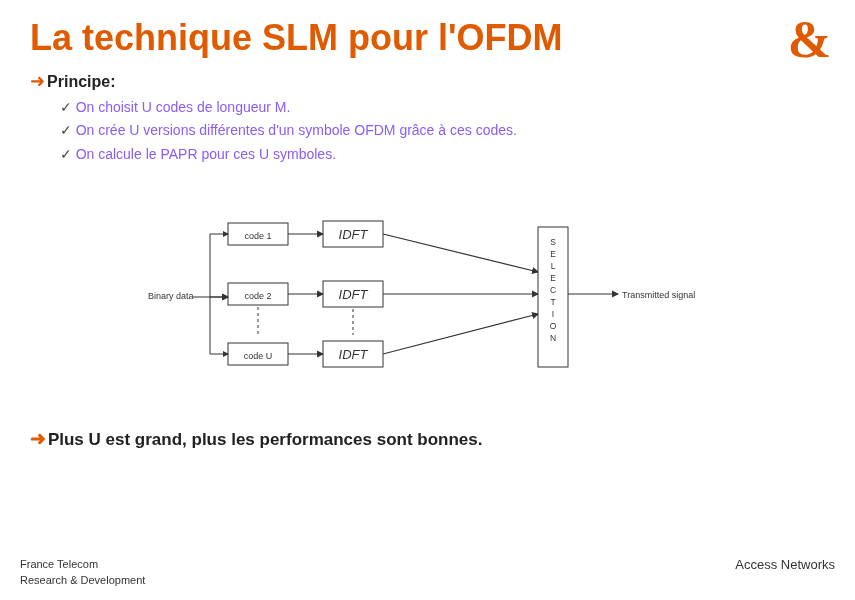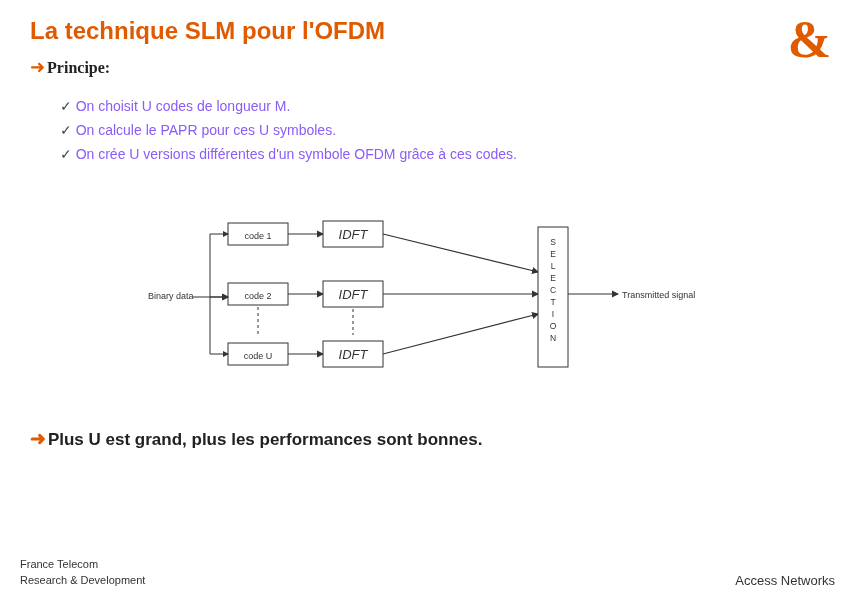--- a/index.html
+++ b/index.html
@@ -14,36 +14,35 @@
 
     .slide {
       width: 855px;
       height: 600px;
       background: #fff;
       position: relative;
       padding: 18px 30px 10px 30px;
     }
 
     .title {
-      font-size: 24px;
+      font-size: 36px;
       font-weight: bold;
       color: #e05a00;
       margin-bottom: 12px;
       line-height: 1.1;
     }
 
     .principe-section {
       margin-bottom: 10px;
     }
 
     .principe-label {
       font-size: 16px;
       color: #222;
-      margin-bottom: 17px;
-      font-family: Liberation Serif, serif;
+      margin-bottom: 4px;
     }
 
     .principe-label .arrow {
       color: #e05a00;
       font-size: 18px;
       margin-right: 2px;
     }
 
     .principe-label strong {
       font-weight: bold;
@@ -91,21 +90,21 @@
       margin-right: 2px;
     }
 
     .footer {
       position: absolute;
       bottom: 12px;
       left: 0;
       right: 0;
       display: flex;
       justify-content: space-between;
-      align-items: flex-end;
+      align-items: flex-start;
       padding: 0 20px;
     }
 
     .footer-left {
       font-size: 11px;
       color: #333;
       line-height: 1.4;
     }
 
     .footer-center {
@@ -142,22 +141,22 @@
   <div class="logo-ampersand">&amp;</div>
 
   <div class="title">La technique SLM pour l'OFDM</div>
 
   <div class="principe-section">
     <div class="principe-label">
       <span class="arrow">➜</span><strong>Principe:</strong>
     </div>
     <ul class="bullet-list">
       <li>On choisit U  codes de longueur M.</li>
+      <li>On crée U versions différentes d'un symbole OFDM grâce à ces codes.</li>
       <li>On calcule le PAPR pour ces U symboles.</li>
-      <li>On crée U versions différentes d'un symbole OFDM grâce à ces codes.</li>
     </ul>
   </div>
 
   <div class="diagram-container">
     <svg class="diagram-svg" viewBox="0 0 580 240">
 
       <text x="10" y="122" font-size="9" fill="#333">Binary data</text>
 
       <line x1="55" y1="120" x2="90" y2="120" stroke="#333" stroke-width="1.2" marker-end="url(#arrowhead)"></line>
 

